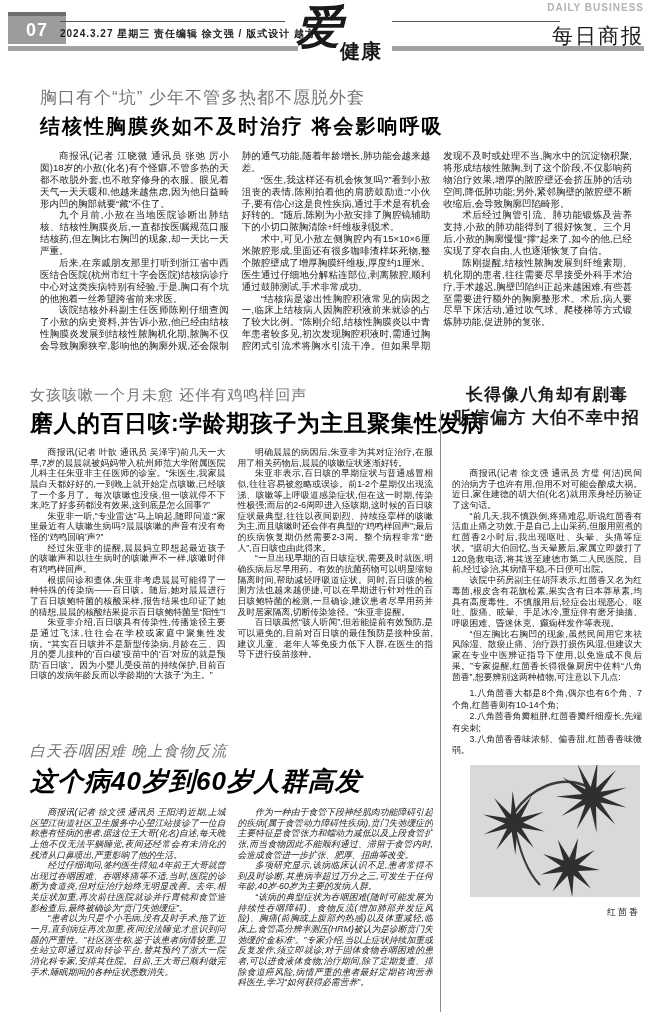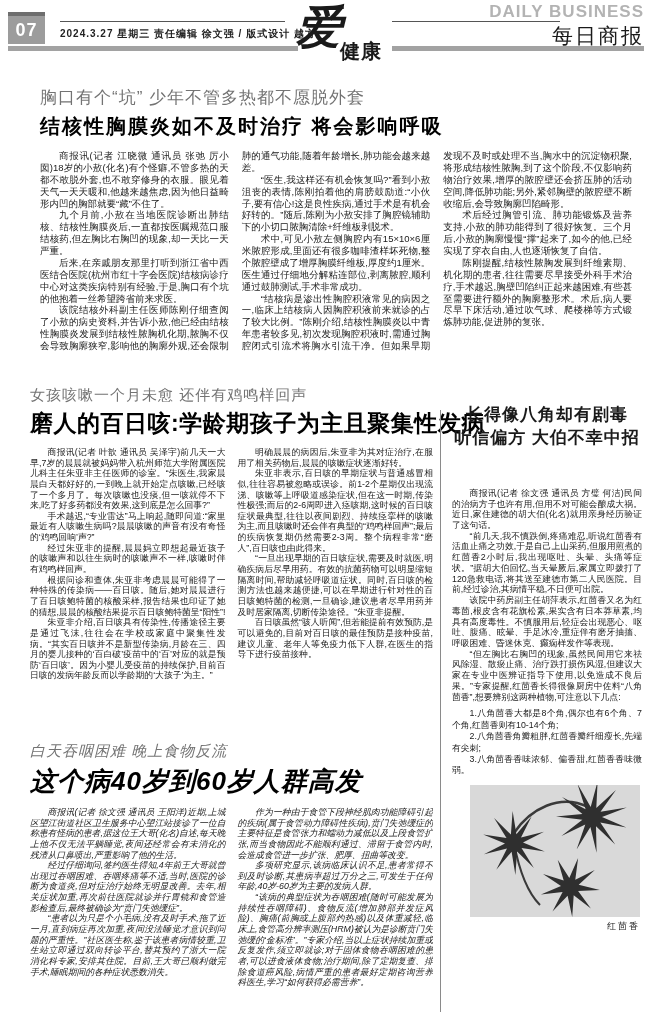--- a/index.html
+++ b/index.html
@@ -4,34 +4,34 @@
 <style>
   html,body{margin:0;padding:0;background:#e8e8e8;}
   .page{
     position:relative;width:652px;height:1024px;background:#ffffff;
     overflow:hidden;margin:0 auto;color:#1a1a1a;
     font-family:"Liberation Sans","DejaVu Sans",sans-serif;
   }
   
   .header{position:absolute;top:0;left:0;right:0;height:60px;}
   .pagenum{
-    position:absolute;left:8px;top:12px;width:37px;height:28px;
+    position:absolute;left:8px;top:12px;width:58px;height:28px;
     background:#9c9c9c;border-top:4px solid #6e6e6e;color:#fff;
     font-size:18px;font-weight:bold;display:flex;align-items:center;justify-content:center;
     letter-spacing:1px;
   }
   .dateline{position:absolute;left:60px;top:27px;font-size:10px;font-weight:bold;color:#222;letter-spacing:1px;white-space:nowrap;}
   .hline-l{position:absolute;left:60px;top:21px;width:225px;height:1px;background:#555;}
   .hline-r{position:absolute;left:392px;top:21px;width:168px;height:1px;background:#555;}
   .hbar-l{position:absolute;left:8px;top:46px;width:290px;height:5px;background:#a2a2a2;}
   .hbar-r{position:absolute;left:392px;top:46px;width:252px;height:5px;background:#a2a2a2;}
   .logo{position:absolute;left:296px;top:2px;width:96px;height:54px;}
   .logo-ai{font-family:"DejaVu Serif","Liberation Serif",serif;font-style:italic;font-weight:bold;font-size:46px;line-height:50px;position:absolute;left:0;top:0;}
   .logo-jk{position:absolute;left:44px;top:24px;font-size:20px;font-weight:bold;letter-spacing:1px;margin-top:12px;}
-  .masthead-en{position:absolute;right:8px;top:2px;font-size:17px;font-weight:bold;color:#b3b3b3;letter-spacing:1px;}
+  .masthead-en{position:absolute;right:8px;top:2px;font-size:10px;font-weight:bold;color:#b3b3b3;letter-spacing:1px;}
   .masthead-cn{position:absolute;right:8px;top:22px;font-size:21px;font-weight:normal;letter-spacing:2px;}
   
   .kicker{font-size:17px;font-weight:500;color:#737373;letter-spacing:1px;white-space:nowrap;}
   .headline{font-weight:bold;color:#000;white-space:nowrap;}
   .body-p{margin:0;text-indent:2em;text-align:justify;}
   
   .article1{position:absolute;left:40px;top:86px;width:592px;}
   .article1 .headline{font-size:20px;letter-spacing:2px;margin:4px 0 10px 0;}
   .cols3{column-count:3;column-gap:13px;font-size:9.5px;line-height:1.25;height:238px;overflow:hidden;}
   
@@ -40,26 +40,26 @@
   .article2 .headline{font-size:23px;letter-spacing:0.5px;margin:3px 0 8px 0;}
   .article2 .cols2{height:296px;}
   .cols2{column-count:2;column-gap:12px;font-size:8.8px;line-height:1.21;overflow:hidden;}
   
   .article3{position:absolute;left:30px;top:742px;width:403px;font-style:italic;}
   .article3 .kicker{font-size:15px;}
   .article3 .headline{font-size:26px;letter-spacing:1px;margin:3px 0 8px 0;}
   .article3 .cols2{height:216px;}
   
   .vrule{position:absolute;left:440px;top:410px;width:1px;height:602px;background:#8a8a8a;}
-  .sidebar{position:absolute;left:452px;top:404px;width:190px;}
+  .sidebar{position:absolute;left:452px;top:384px;width:190px;}
   .sb-headline{font-size:17px;font-weight:bold;line-height:1.35;text-align:center;letter-spacing:1px;margin-bottom:10px;}
   .sb-text{font-size:8.8px;line-height:1.22;margin-top:38px;}
   .sb-list{margin-top:6px;font-size:8.8px;line-height:1.3;}
   .anise-img{margin:8px 0 2px 18px;width:170px;height:132px;background:#d9d9d9;}
-  .img-caption{width:188px;text-align:right;font-size:9px;color:#222;margin-top:3px;letter-spacing:2px;}
+  .img-caption{width:188px;text-align:right;font-size:9px;color:#222;margin-top:9px;letter-spacing:2px;}
 </style>
 </head>
 <body>
 
 <div class="page">
 
   <div class="header">
     <div class="pagenum">07</div>
     <div class="hline-l"></div>
     <div class="dateline">2024.3.27 星期三  责任编辑 徐文强 / 版式设计 越方</div>
@@ -88,21 +88,21 @@
         <p class="body-p">术后经过胸管引流、肺功能锻炼及营养支持,小敖的肺功能得到了很好恢复。三个月后,小敖的胸廓慢慢“撑”起来了,如今的他,已经实现了穿衣自由,人也逐渐恢复了自信。</p>
         <p class="body-p">陈刚提醒,结核性脓胸发展到纤维素期、机化期的患者,往往需要尽早接受外科手术治疗,手术越迟,胸壁凹陷纠正起来越困难,有些甚至需要进行额外的胸廓整形术。术后,病人要尽早下床活动,通过吹气球、爬楼梯等方式锻炼肺功能,促进肺的复张。</p>
       </div>
   </div>
 
   <div class="article2">
     <div class="kicker">女孩咳嗽一个月未愈 还伴有鸡鸣样回声</div>
     <div class="headline">磨人的百日咳:学龄期孩子为主且聚集性发病</div>
     <div class="cols2">
         <p class="body-p">商报讯(记者 叶歆 通讯员 吴泽宇)前几天一大早,7岁的晨晨就被妈妈带入杭州师范大学附属医院儿科主任朱亚非主任医师的诊室。“朱医生,我家晨晨白天都好好的,一到晚上就开始定点咳嗽,已经咳了一个多月了。每次咳嗽也没痰,但一咳就停不下来,吃了好多药都没有效果,这到底是怎么回事?”</p>
-        <p class="body-p">手术越迟,“专业雷达”马上响起,随即问道:“家里最近有人咳嗽生病吗?晨晨咳嗽的声音有没有奇怪的‘鸡鸣回响’声?”</p>
+        <p class="body-p">朱亚非一听,“专业雷达”马上响起,随即问道:“家里最近有人咳嗽生病吗?晨晨咳嗽的声音有没有奇怪的‘鸡鸣回响’声?”</p>
         <p class="body-p">经过朱亚非的提醒,晨晨妈立即想起最近孩子的咳嗽声和以往生病时的咳嗽声不一样,咳嗽时伴有鸡鸣样回声。</p>
         <p class="body-p">根据问诊和查体,朱亚非考虑晨晨可能得了一种特殊的传染病——百日咳。随后,她对晨晨进行了百日咳鲍特菌的核酸采样,报告结果也印证了她的猜想,晨晨的核酸结果提示百日咳鲍特菌呈“阳性”!</p>
         <p class="body-p">朱亚非介绍,百日咳具有传染性,传播途径主要是通过飞沫,往往会在学校或家庭中聚集性发病。“其实百日咳并不是新型传染病,月龄在三、四月的婴儿接种的‘百白破’疫苗中的‘百’对应的就是预防‘百日咳’。因为小婴儿受疫苗的持续保护,目前百日咳的发病年龄反而以学龄期的‘大孩子’为主。”</p>
         <p class="body-p">明确晨晨的病因后,朱亚非为其对症治疗,在服用了相关药物后,晨晨的咳嗽症状逐渐好转。</p>
         <p class="body-p">朱亚非表示,百日咳的早期症状与普通感冒相似,往往容易被忽略或误诊。前1-2个星期仅出现流涕、咳嗽等上呼吸道感染症状,但在这一时期,传染性极强;而后的2-6周即进入痉咳期,这时候的百日咳症状最典型,往往以夜间剧烈、持续痉挛样的咳嗽为主,而且咳嗽时还会伴有典型的“鸡鸣样回声”;最后的疾病恢复期仍然需要2-3周。整个病程非常“磨人”,百日咳也由此得来。</p>
         <p class="body-p">“一旦出现早期的百日咳症状,需要及时就医,明确疾病后尽早用药。有效的抗菌药物可以明显缩短隔离时间,帮助减轻呼吸道症状。同时,百日咳的检测方法也越来越便捷,可以在早期进行针对性的百日咳鲍特菌的检测,一旦确诊,建议患者尽早用药并及时居家隔离,切断传染途径。”朱亚非提醒。</p>
         <p class="body-p">百日咳虽然“骇人听闻”,但若能提前有效预防,是可以避免的,目前对百日咳的最佳预防是接种疫苗,建议儿童、老年人等免疫力低下人群,在医生的指导下进行疫苗接种。</p>
       </div>
   </div>
 

